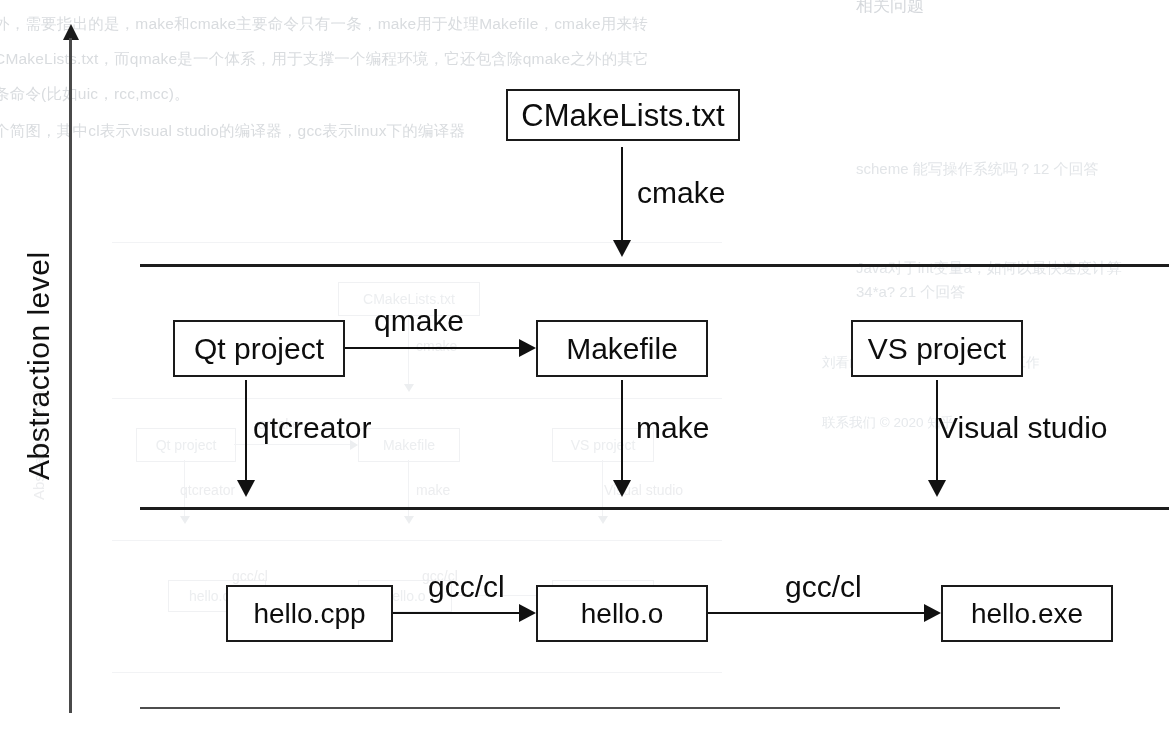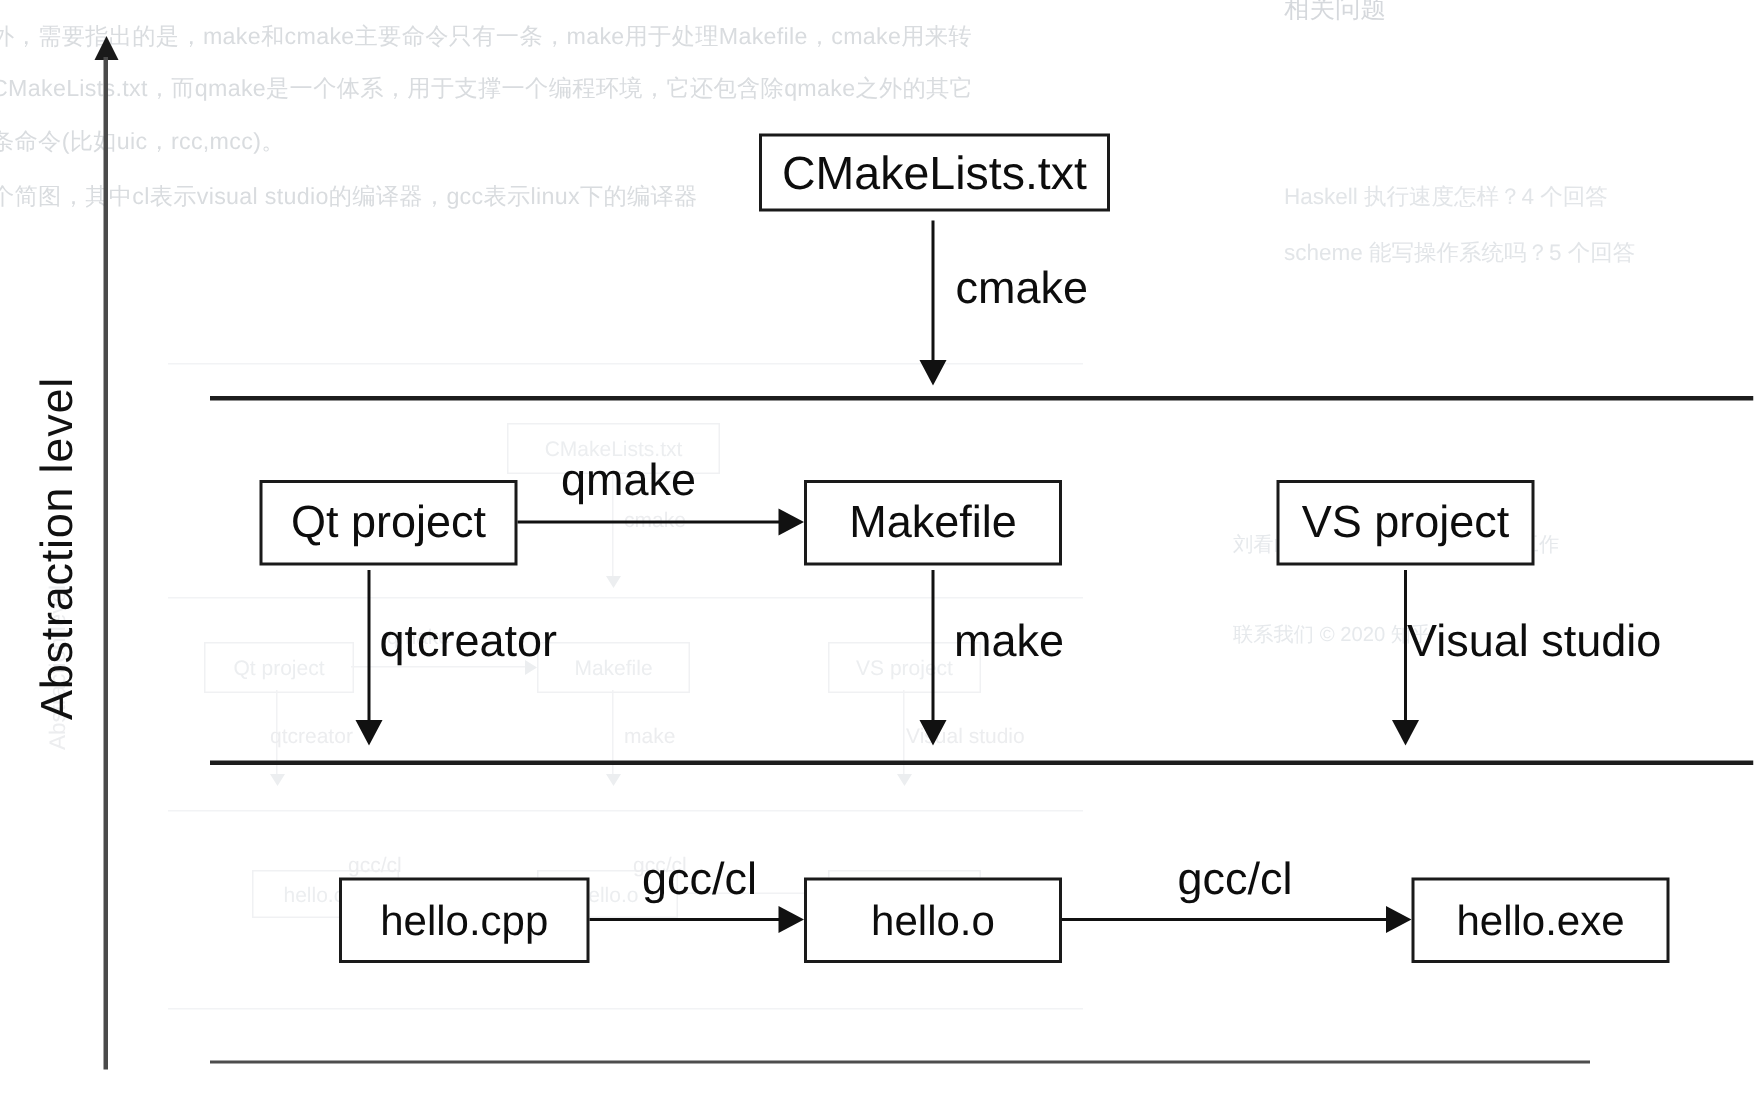--- a/index.html
+++ b/index.html
@@ -89,22 +89,22 @@
 <body>
 
 <div id="root">
 
   <div class="ghost ghost-article" style="left:-6px;top:14px;">外，需要指出的是，make和cmake主要命令只有一条，make用于处理Makefile，cmake用来转</div>
   <div class="ghost ghost-article" style="left:-6px;top:49px;">CMakeLists.txt，而qmake是一个体系，用于支撑一个编程环境，它还包含除qmake之外的其它</div>
   <div class="ghost ghost-article" style="left:-6px;top:84px;">条命令(比如uic，rcc,mcc)。</div>
   <div class="ghost ghost-article" style="left:-6px;top:121px;">个简图，其中cl表示visual studio的编译器，gcc表示linux下的编译器</div>
 
   <div class="ghost ghost-side-head" style="left:856px;top:-6px;">相关问题</div>
-  <div class="ghost ghost-side" style="left:856px;top:120px;">Haskell 执行速度怎样？4 个回答</div>
-  <div class="ghost ghost-side" style="left:856px;top:157px;">scheme 能写操作系统吗？5 个回答</div>
+  <div class="ghost ghost-side" style="left:856px;top:157px;">scheme 能写操作系统吗？12 个回答</div>
+  <div class="ghost ghost-side" style="left:856px;top:256px;">Java对于int变量a，如何以最快速度计算34*a? 21 个回答</div>
 
   <div class="ghost ghost-footer" style="left:822px;top:352px;">刘看山  知乎指南  知乎协议  应用  工作</div>
   <div class="ghost ghost-footer" style="left:822px;top:412px;">联系我们 © 2020 知乎</div>
 
   <div class="glabel" style="left:30px;top:500px;transform:rotate(-90deg);transform-origin:left top;font-size:15px;">Abstraction  level</div>
 
   <div class="gsep" style="left:112px;top:242px;width:610px;"></div>
   <div class="gsep" style="left:112px;top:398px;width:610px;"></div>
   <div class="gsep" style="left:112px;top:540px;width:610px;"></div>
   <div class="gsep" style="left:112px;top:672px;width:610px;"></div>

